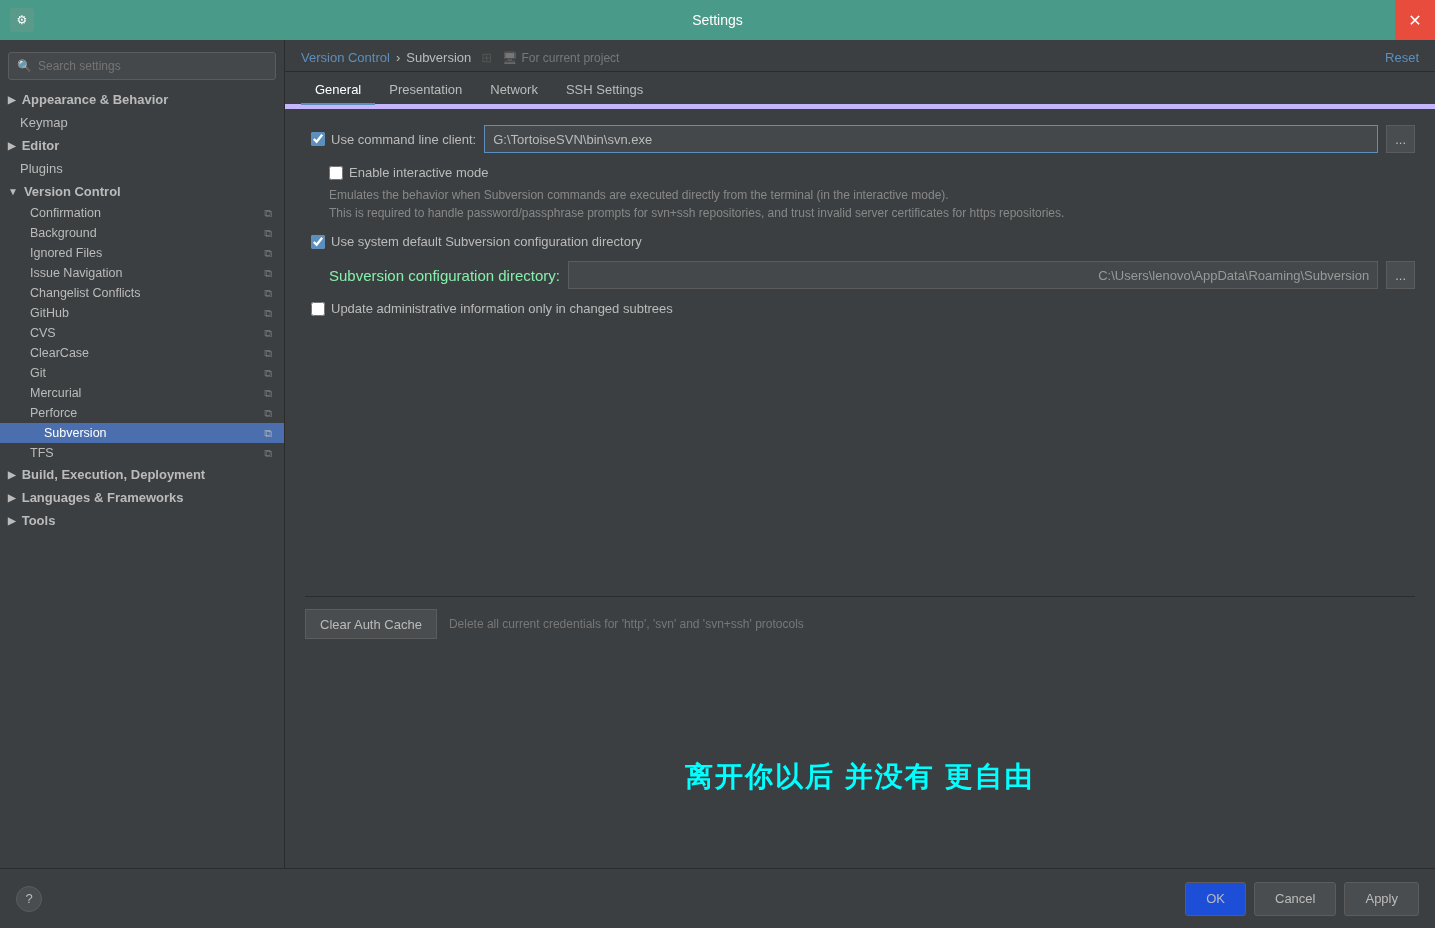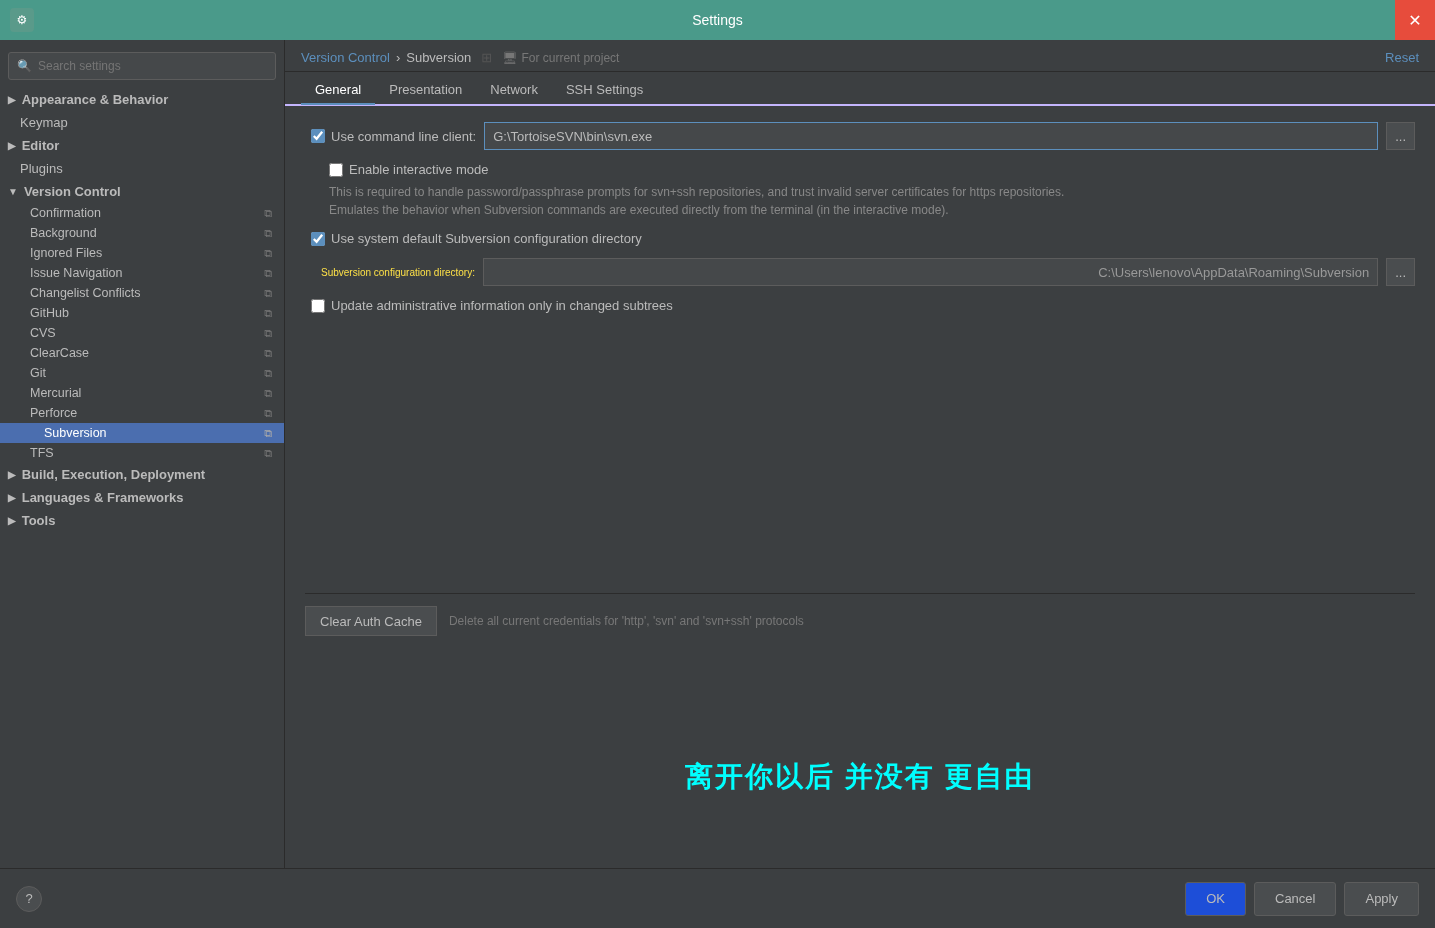--- a/index.html
+++ b/index.html
@@ -175,21 +175,21 @@
     .reset-link {
       color: #5c8fbd;
       cursor: pointer;
       font-size: 13px;
     }
 
     
     .tabs-bar {
       display: flex;
       padding: 0 16px;
-      border-bottom: 2px solid #c4b5fd;
+      border-bottom: 5px solid #c4b5fd;
       gap: 0;
       margin-top: 4px;
     }
     .tab {
       padding: 6px 14px;
       cursor: pointer;
       font-size: 13px;
       color: #bbbbbb;
       border-bottom: 2px solid transparent;
       margin-bottom: -1px;
@@ -260,24 +260,24 @@
       margin-bottom: 12px;
     }
 
     .config-row {
       display: flex;
       align-items: center;
       margin-bottom: 12px;
       gap: 8px;
     }
     .config-label {
-      color: #fde047;
-      font-size: 10px;
+      color: #86efac;
+      font-size: 15px;
       white-space: nowrap;
-      margin-left: 16px;
+      margin-left: 24px;
     }
     .config-value {
       background: #45484a;
       border: 1px solid #5c5c5c;
       color: #999;
       padding: 4px 8px;
       font-size: 13px;
       height: 28px;
       flex: 1;
     }
@@ -521,22 +521,22 @@
         </div>
 
         <div class="indent-block">
           <label class="checkbox-label" style="margin-bottom:6px;">
             <input type="checkbox" style="">
             <span>Enable interactive mode</span>
           </label>
         </div>
 
         <div class="desc-text">
+          <div>Emulates the behavior when Subversion commands are executed directly from the terminal (in the interactive mode).</div>
           <div>This is required to handle password/passphrase prompts for svn+ssh repositories, and trust invalid server certificates for https repositories.</div>
-          <div>Emulates the behavior when Subversion commands are executed directly from the terminal (in the interactive mode).</div>
         </div>
 
         <div class="form-row">
           <label class="checkbox-label">
             <input type="checkbox" checked="" style="">
             <span>Use system default Subversion configuration directory</span>
           </label>
         </div>
 
         <div class="config-row">

